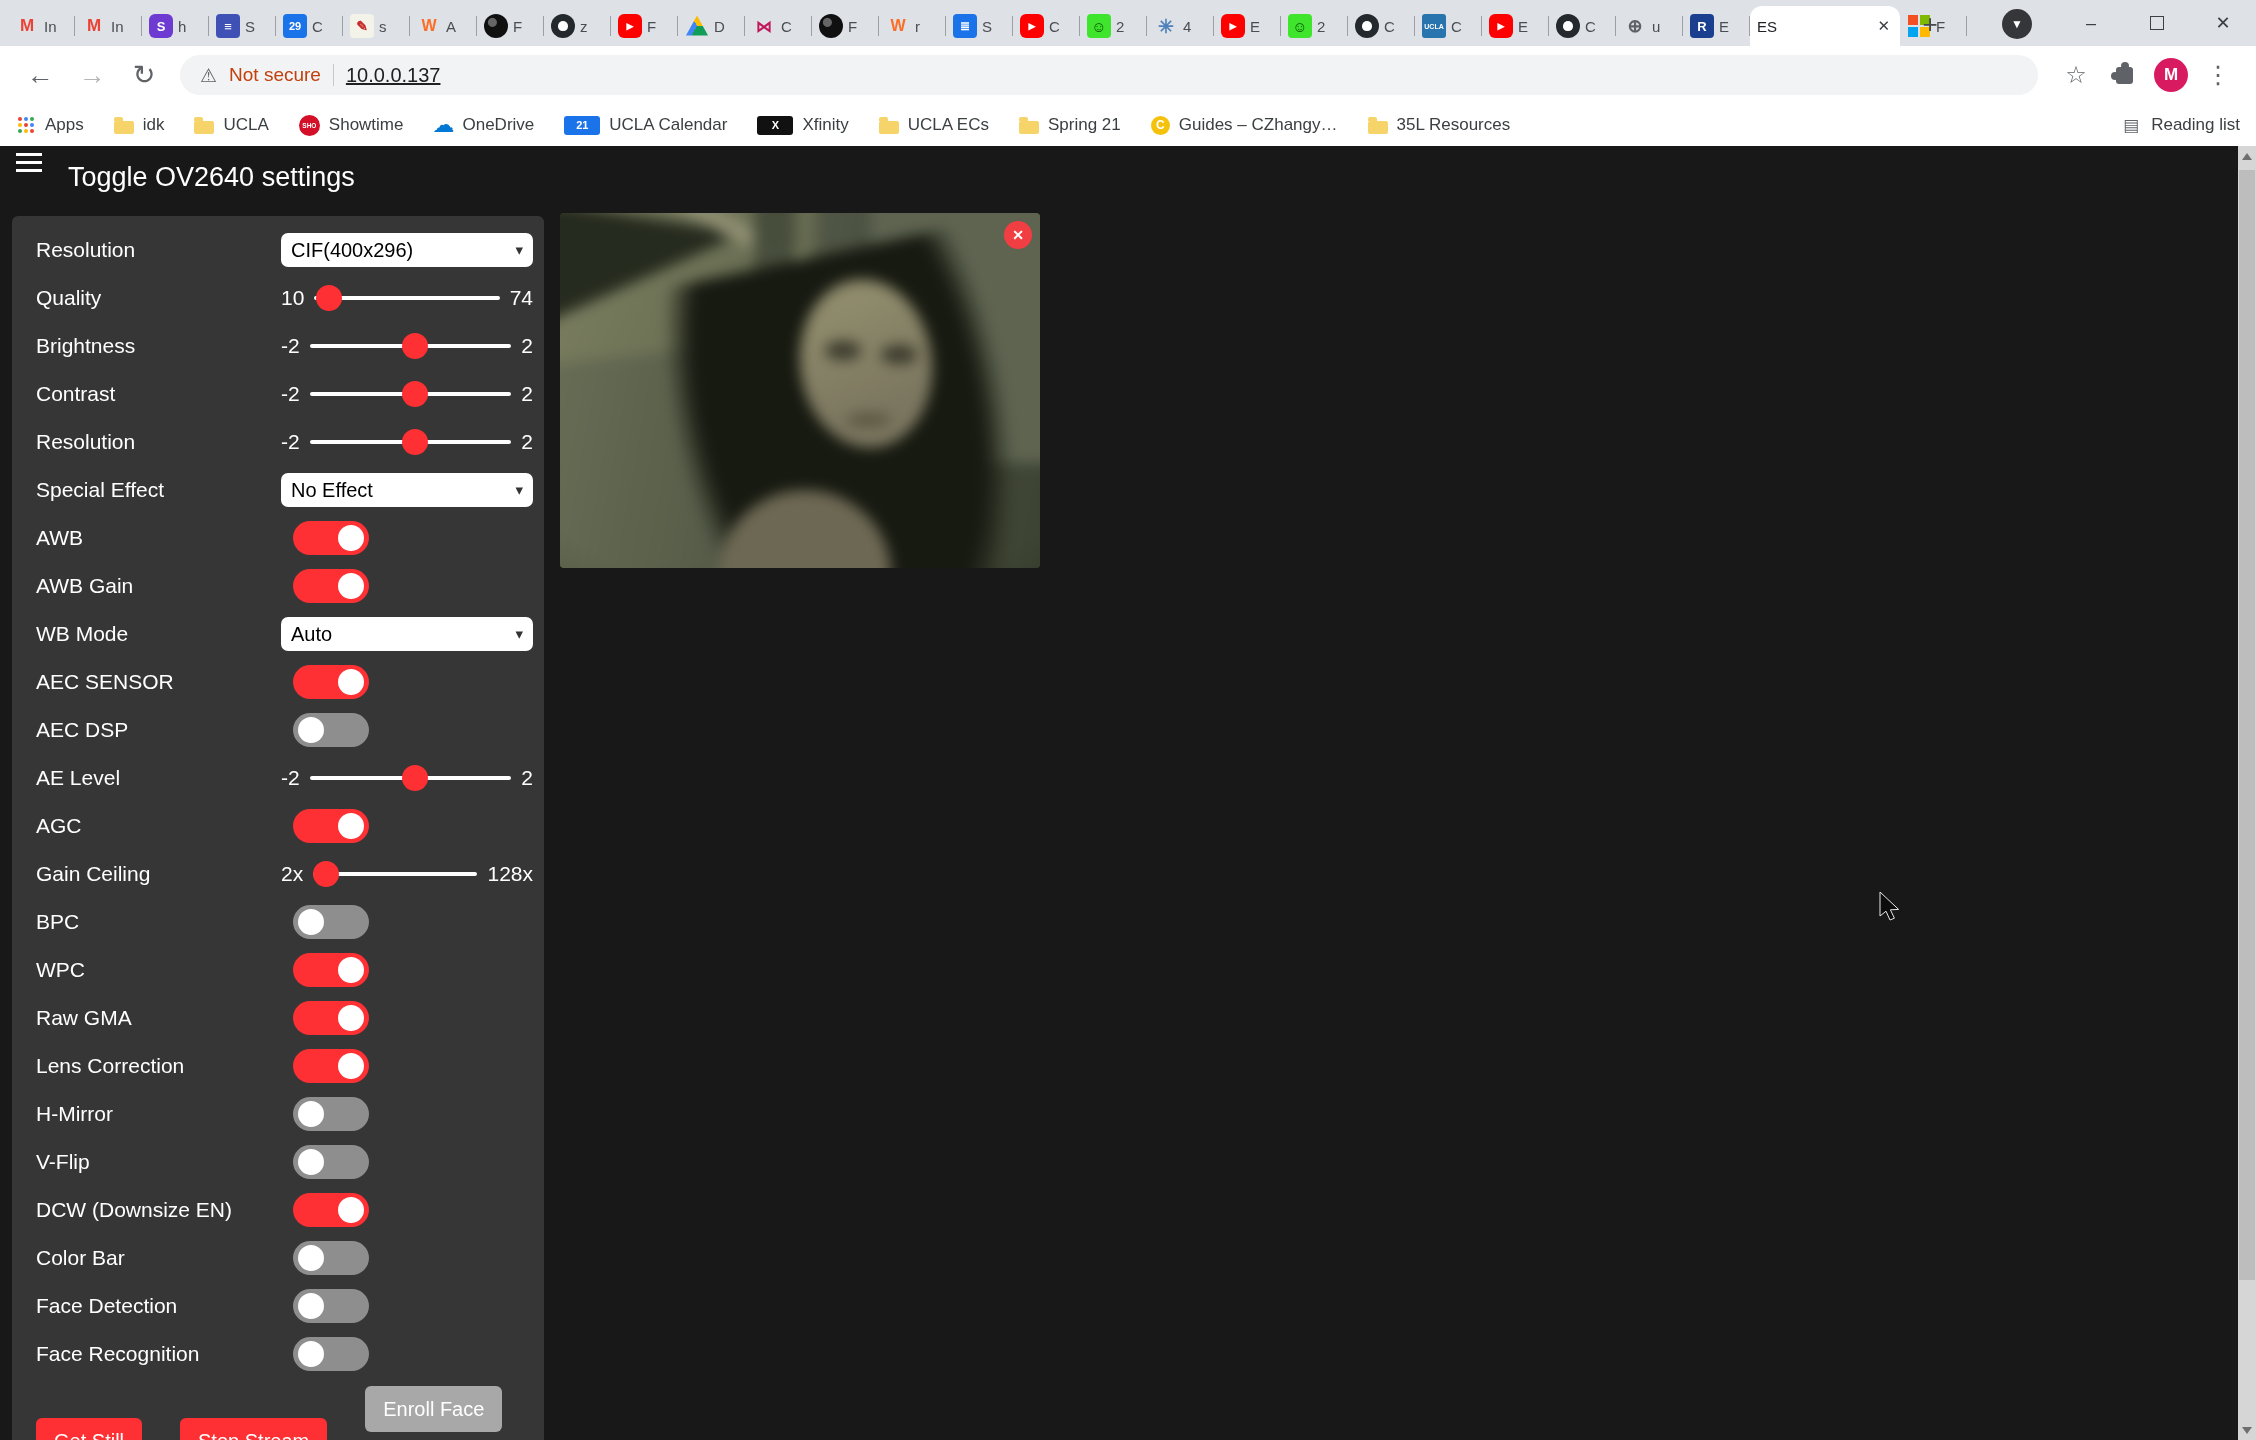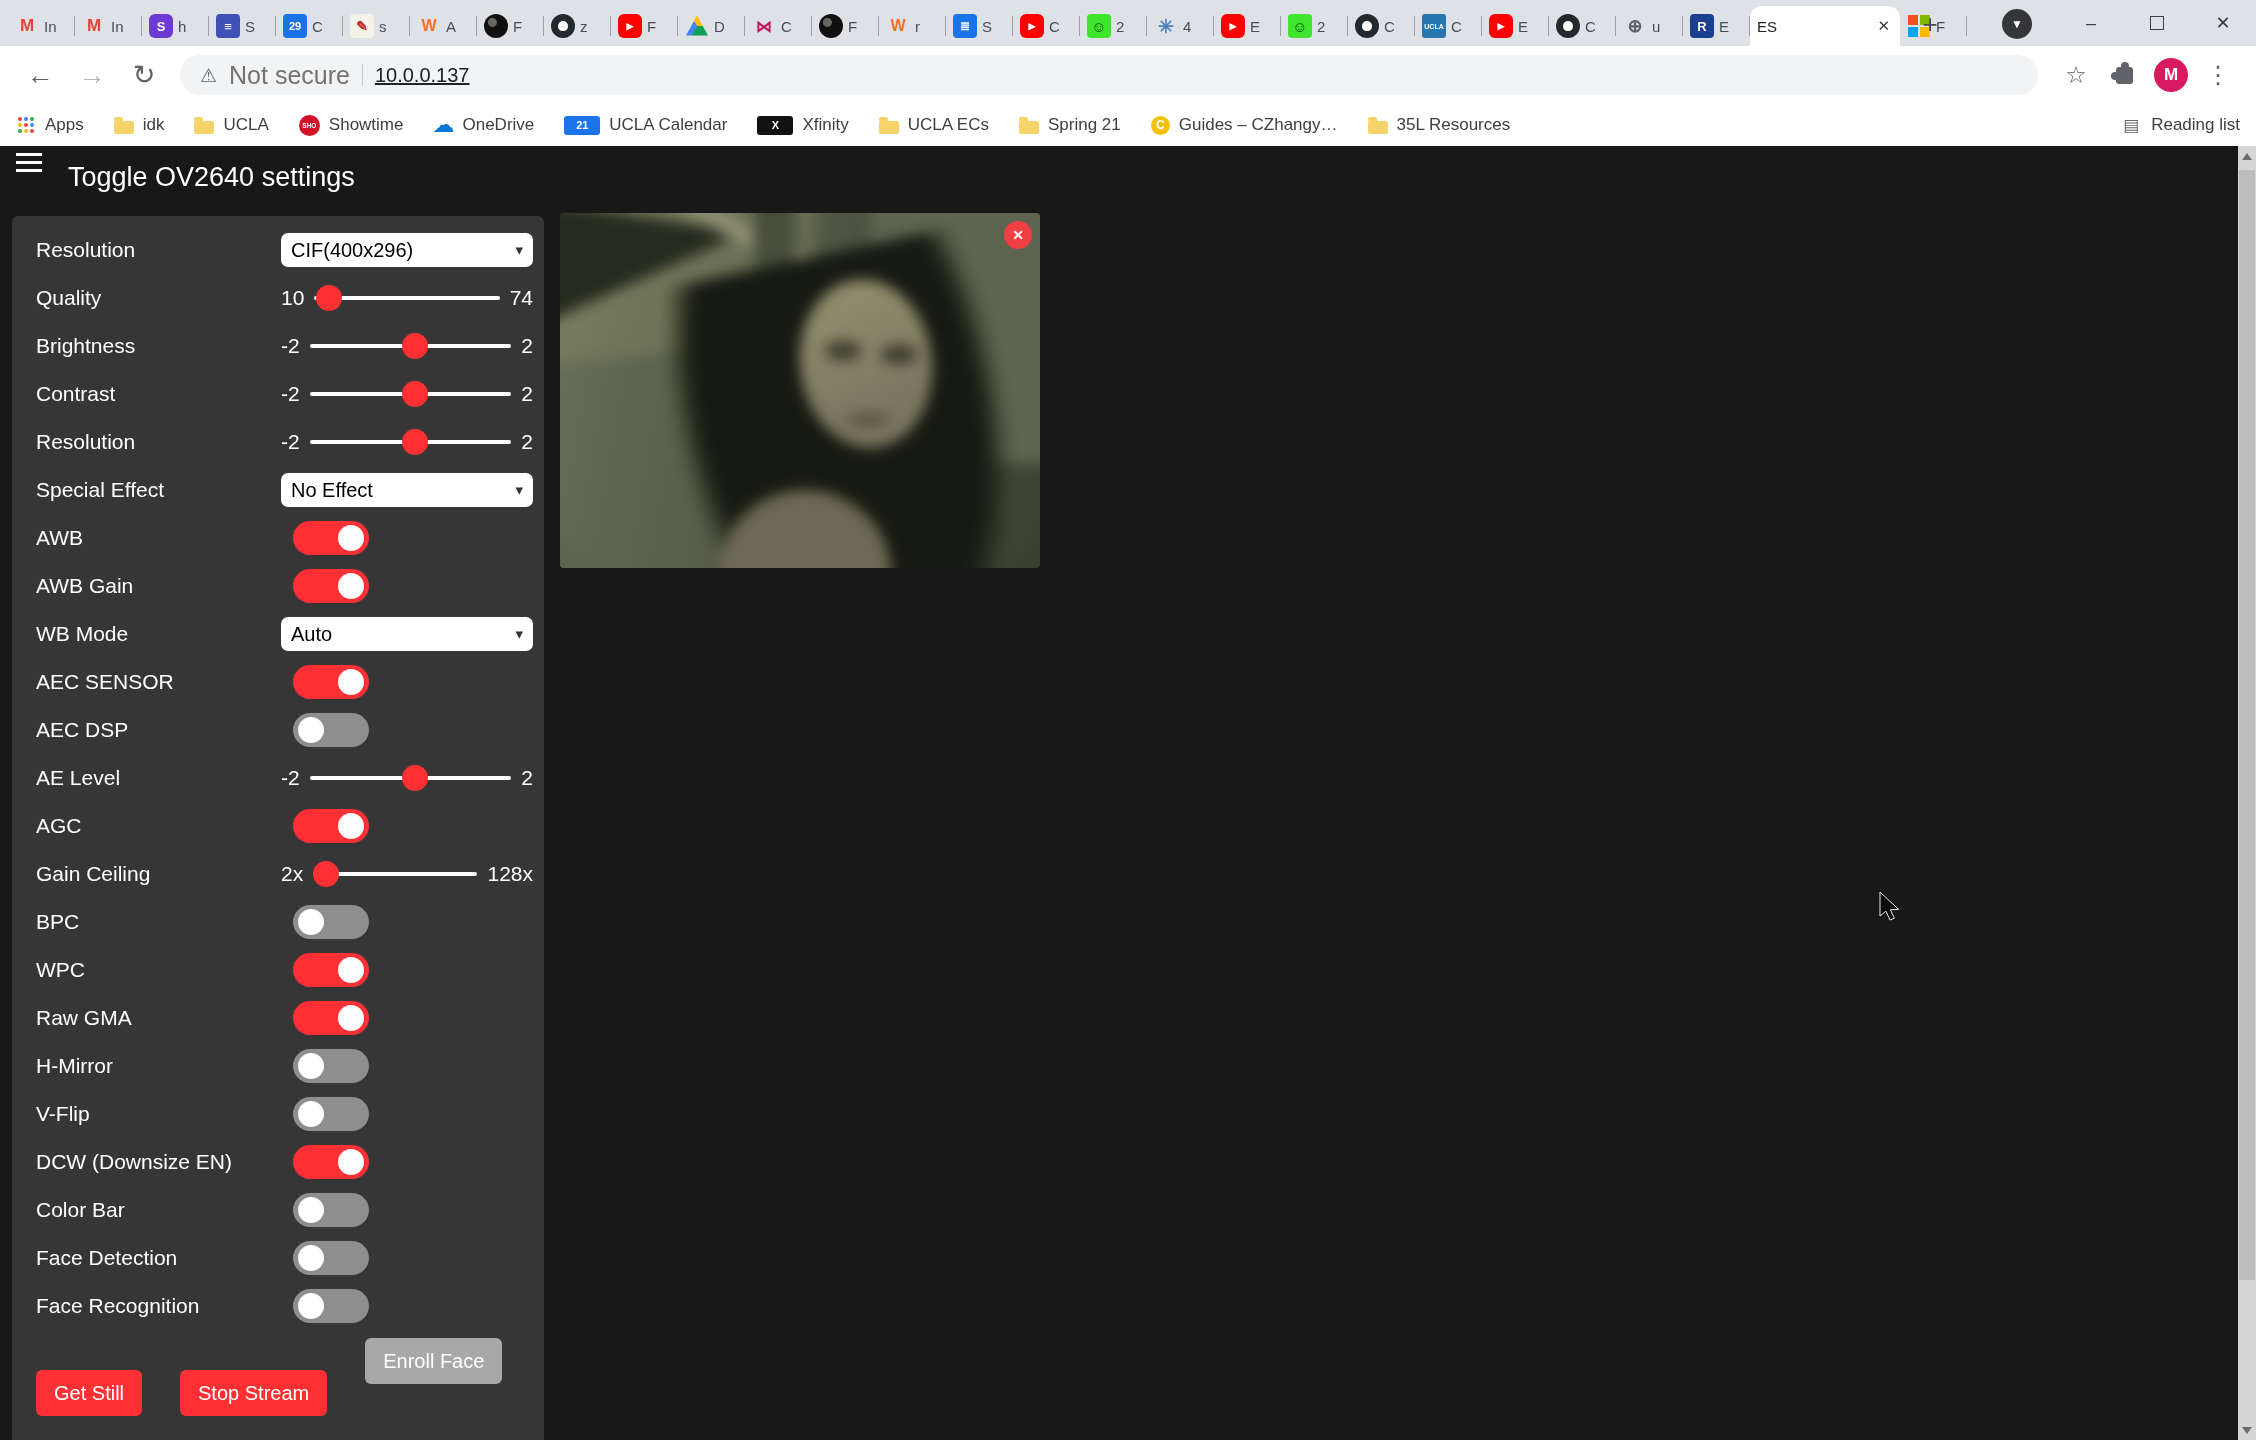--- a/index.html
+++ b/index.html
@@ -54,21 +54,21 @@
 
   
   .toolbar { position:absolute; top:46px; left:0; width:2256px; height:58px; background:#fff;
              display:flex; align-items:center; padding:0 14px; }
   .navbtn { width:52px; height:48px; display:flex; align-items:center; justify-content:center;
             font-size:27px; color:#5f6368; flex:none; }
   .navbtn.disabled { color:#b4b7ba; }
   .omnibox { flex:1; height:40px; margin:0 14px 0 10px; background:#f1f3f4; border-radius:20px;
              display:flex; align-items:center; padding:0 20px; gap:12px; }
   .warn { color:#5f6368; font-size:19px; }
-  .sec-label { color:#737373; font-size:25px; }
+  .sec-label { color:#c2410c; font-size:19px; }
   .divider { width:1px; height:22px; background:#c5c9cd; }
   .url { color:#202124; font-size:20px;text-decoration:underline; }
   .tool-ic { width:48px; height:48px; display:flex; align-items:center; justify-content:center;
              color:#5f6368; font-size:24px; flex:none; }
   .ic-puzzle { width:17px; height:17px; background:#5f6368; border-radius:3px; position:relative; }
   .ic-puzzle::before { content:""; position:absolute; top:-5px; left:5px; width:8px; height:8px;
                        border-radius:50%; background:#5f6368; }
   .ic-puzzle::after  { content:""; position:absolute; left:-5px; top:5px; width:8px; height:8px;
                        border-radius:50%; background:#5f6368; }
   .avatar { width:34px; height:34px; border-radius:50%; background:#d81b60; color:#fff;
@@ -545,20 +545,28 @@
           </div>
           <div class="srow">
             <div class="srow-label">Raw GMA</div>
             <div class="ctrl">
               <div class="toggle on">
                 <span class="knob"></span>
               </div>
             </div>
           </div>
           <div class="srow">
+            <div class="srow-label">Lens Correction</div>
+            <div class="ctrl">
+              <div class="toggle on">
+                <span class="knob"></span>
+              </div>
+            </div>
+          </div>
+          <div class="srow">
             <div class="srow-label">H-Mirror</div>
             <div class="ctrl">
               <div class="toggle off">
                 <span class="knob"></span>
               </div>
             </div>
           </div>
           <div class="srow">
             <div class="srow-label">V-Flip</div>
             <div class="ctrl">

